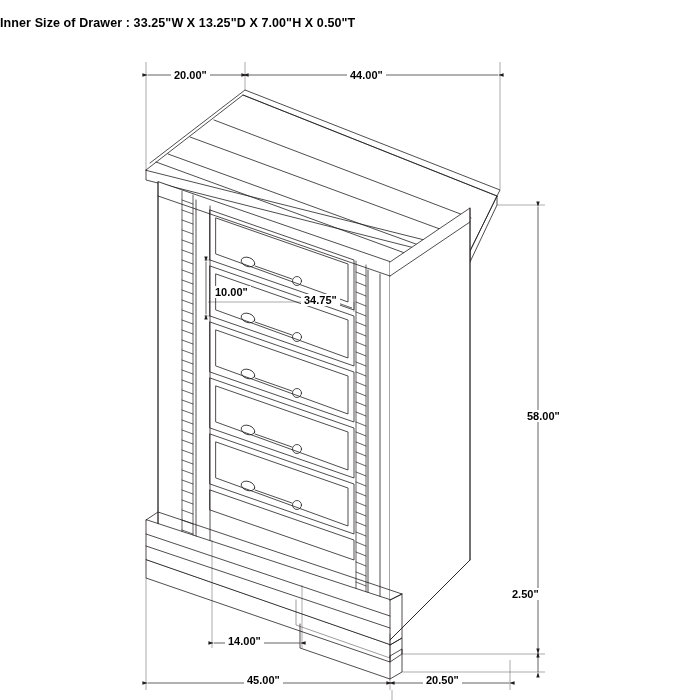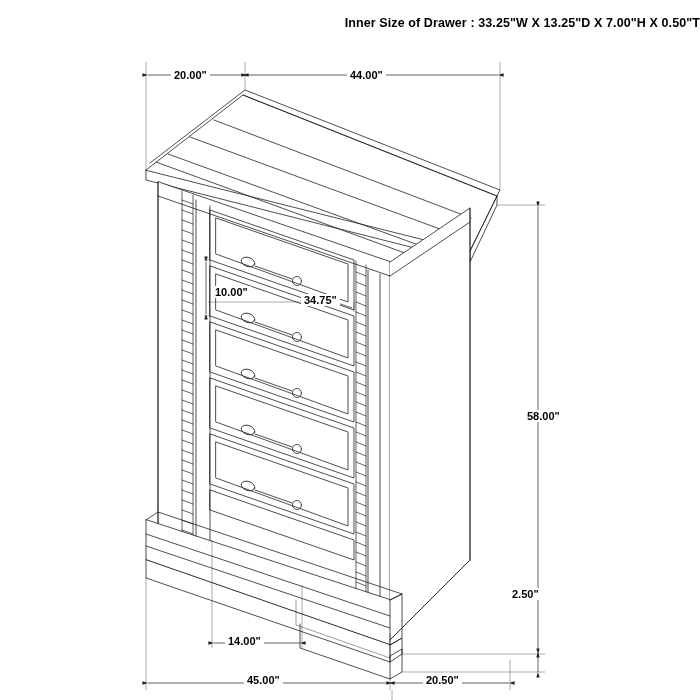--- a/index.html
+++ b/index.html
@@ -17,21 +17,21 @@
   #stage {
     position: relative;
     width: 700px;
     height: 700px;
   }
   .title {
     position: absolute;
     top: 16px;
     left: 0;
     width: 700px;
-    text-align: right;
+    text-align: left;
     font-size: 12.5px;
     font-weight: bold;
     letter-spacing: 0.1px;
   }
   .dim-label {
     position: absolute;
     font-size: 11px;
     font-weight: bold;
     background: #ffffff;
     padding: 0 3px;

